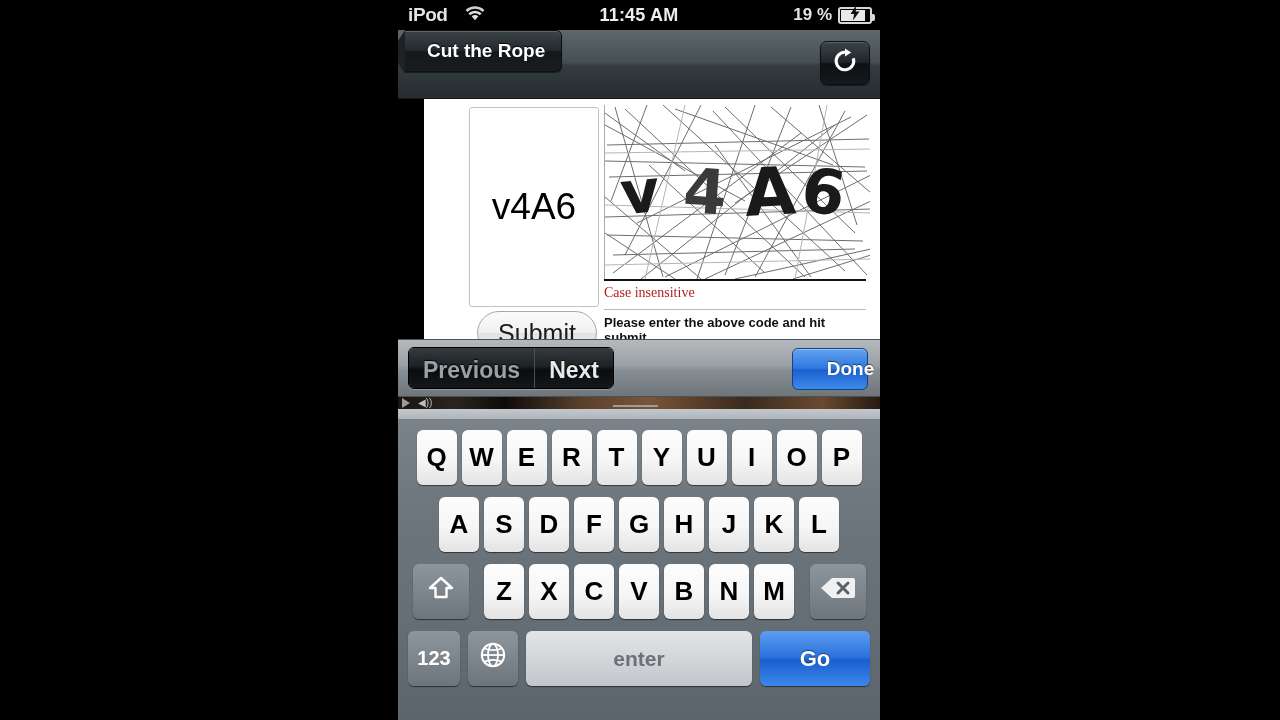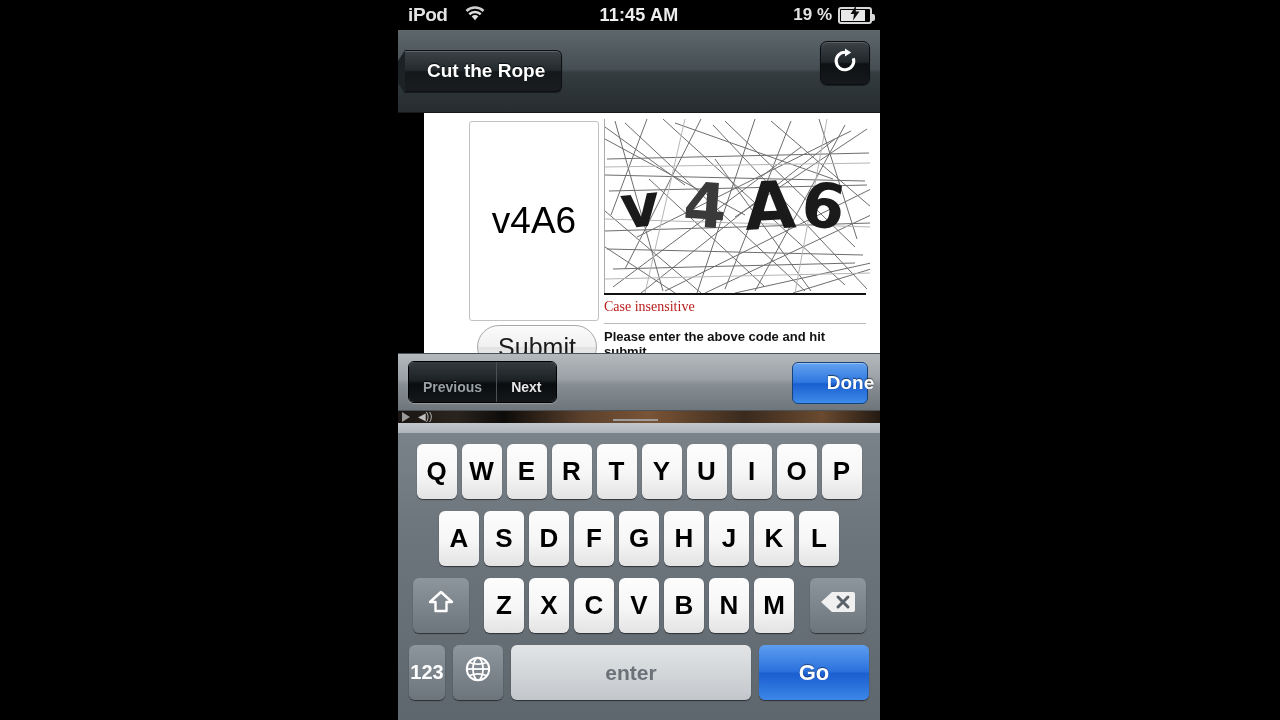--- a/index.html
+++ b/index.html
@@ -59,24 +59,24 @@
     background: #e9e9e9;
   }
   .bolt {
     position: absolute; left: 50%; top: 50%;
     transform: translate(-50%,-50%);
   }
 
   
   .navbar {
     position: relative;
-    height: 83px;
+    height: 69px;
     background: linear-gradient(to bottom, #5e676b 0%, #454e52 48%, #343c40 52%, #262c2f 100%);
     border-bottom: 1px solid #15191b;
-    display: flex; align-items: center;
+    display: flex; 
   }
   .backbtn {
     position: relative;
     margin-left: 7px;
     height: 42px;
     display: flex; align-items: center;
     padding: 0 16px 0 22px;
     background: linear-gradient(to bottom, #3c4347 0%, #242a2d 48%, #14181a 52%, #191d20 100%);
     border: 1px solid #0e1113;
     border-left: none;
@@ -187,24 +187,24 @@
   .segmented {
     margin-left: 10px;
     display: flex;
     height: 42px;
     border: 1px solid #000;
     border-radius: 6px;
     overflow: hidden;
     box-shadow: inset 0 1px 0 rgba(255,255,255,0.14), 0 1px 1px rgba(255,255,255,0.25);
   }
   .seg {
-    display: flex; align-items: flex-start; justify-content: center;
-    padding: 17px 14px;
+    display: flex; align-items: flex-end; justify-content: center;
+    padding: 4px 14px;
     background: linear-gradient(to bottom, #343a3e 0%, #1d2225 45%, #0a0d0f 55%, #14181a 100%);
-    font-size: 14px; font-weight: bold;
+    font-size: 23px; font-weight: bold;
     text-shadow: 0 -1px 1px rgba(0,0,0,0.85);
   }
   .seg.prev { color: #9aa0a4; border-right: 1px solid #4b5054; }
   .seg.next { color: #e8e8e8; }
   .done-btn {
     position: absolute; right: 12px; top: 8px;
     width: 76px; height: 42px;
     border-radius: 6px;
     border: 1px solid #16427c;
     background: linear-gradient(to bottom, #63a2f0 0%, #2f78e0 48%, #1a5fd0 52%, #3d8bea 100%);
@@ -268,21 +268,21 @@
     font-weight: bold;
   }
   .kbrow.row2 { padding: 0 0px; }
   .kbrow.row3 { align-items: center; }
   .key.dark {
     background: linear-gradient(to bottom, #8e969d 0%, #7c848b 55%, #6d757c 100%);
     color: #fff;
   }
   .key.shift { width: 56px; margin-right: 13px; }
   .key.backspace { width: 56px; margin-left: 13px; }
-  .key.numkey { width: 36px; font-size: 20px; }
+  .key.numkey { width: 52px; font-size: 20px; }
   .key.globekey { width: 50px; }
   .key.space {
     flex: 1; max-width: 240px;
     background: linear-gradient(to bottom, #e2e4e6 0%, #d2d5d8 55%, #c2c6ca 100%);
     color: #6b7177;
     font-size: 21px;
   }
   .key.go {
     width: 110px;
     background: linear-gradient(to bottom, #5d9ef0 0%, #2b71dd 48%, #1b5ed0 52%, #3c87e8 100%);

